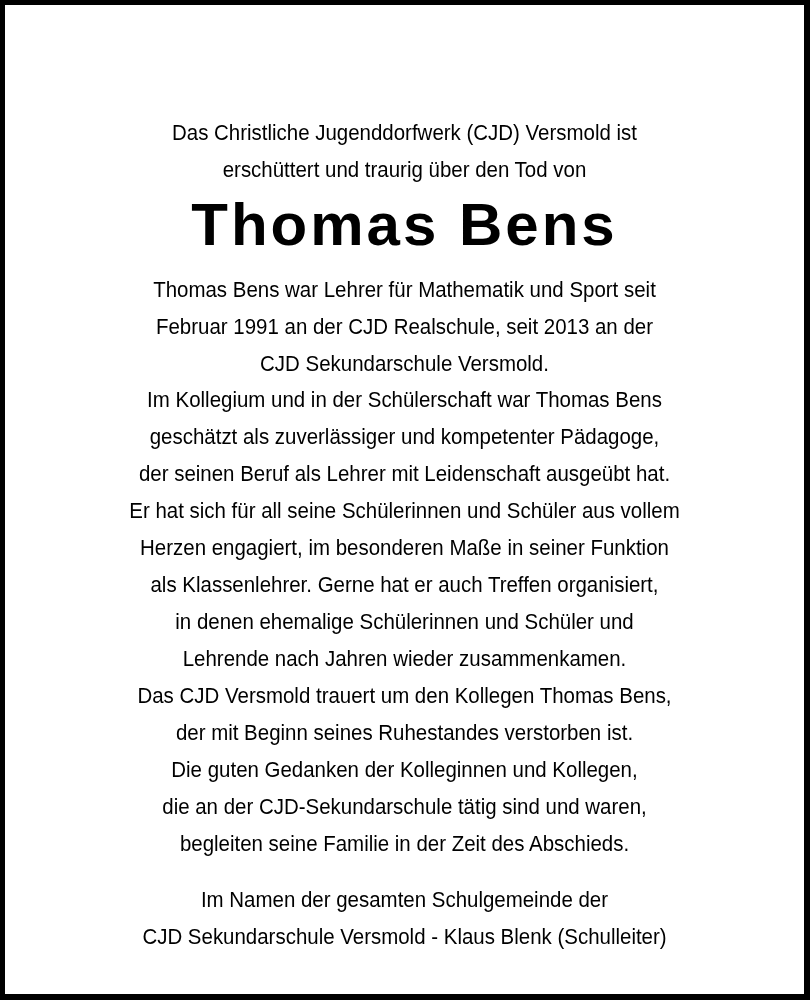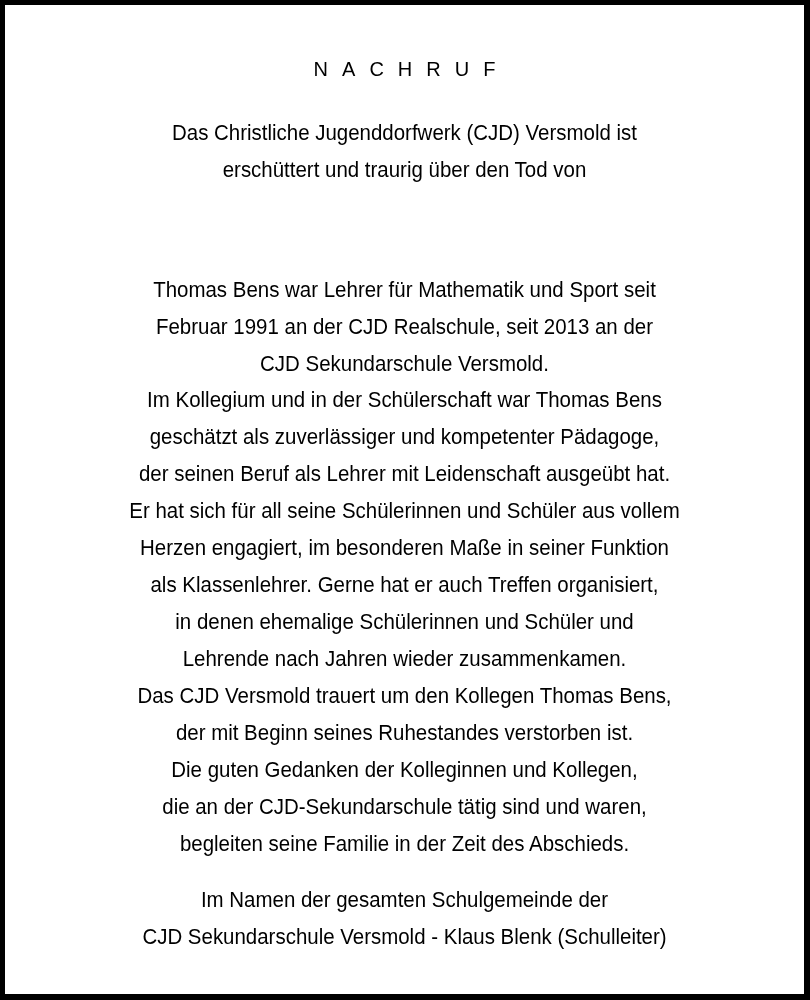--- a/index.html
+++ b/index.html
@@ -34,25 +34,25 @@
     .name {
       position: absolute; left: 0; right: 0;
       font-size: 60px; font-weight: bold;
       line-height: 64px; letter-spacing: 3px;
     }
   </style>
 </head>
 <body>
 
 <div class="frame">
-  <div class="title" style="top:52px;">NACHRUF</div>
 
   <div class="line" style="top:115px;">Das Christliche Jugenddorfwerk (CJD) Versmold ist</div>
   <div class="line" style="top:152px;">erschüttert und traurig über den Tod von</div>
 
+  <div class="name" style="top:188px;">Thomas Bens</div>
 
   <div class="line" style="top:272px;">Thomas Bens war Lehrer für Mathematik und Sport seit</div>
   <div class="line" style="top:309px;">Februar 1991 an der CJD Realschule, seit 2013 an der</div>
   <div class="line" style="top:346px;">CJD Sekundarschule Versmold.</div>
   <div class="line" style="top:382px;">Im Kollegium und in der Schülerschaft war Thomas Bens</div>
   <div class="line" style="top:419px;">geschätzt als zuverlässiger und kompetenter Pädagoge,</div>
   <div class="line" style="top:456px;">der seinen Beruf als Lehrer mit Leidenschaft ausgeübt hat.</div>
   <div class="line" style="top:493px;">Er hat sich für all seine Schülerinnen und Schüler aus vollem</div>
   <div class="line" style="top:530px;">Herzen engagiert, im besonderen Maße in seiner Funktion</div>
   <div class="line" style="top:567px;">als Klassenlehrer. Gerne hat er auch Treffen organisiert,</div>

